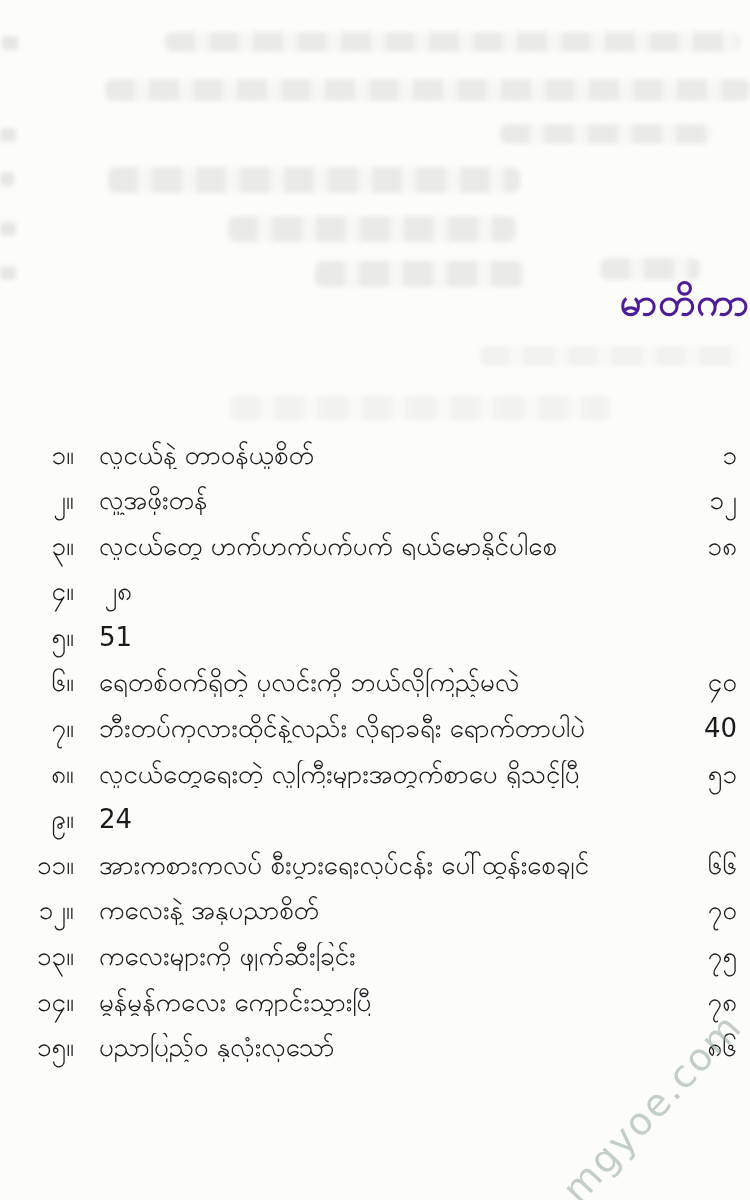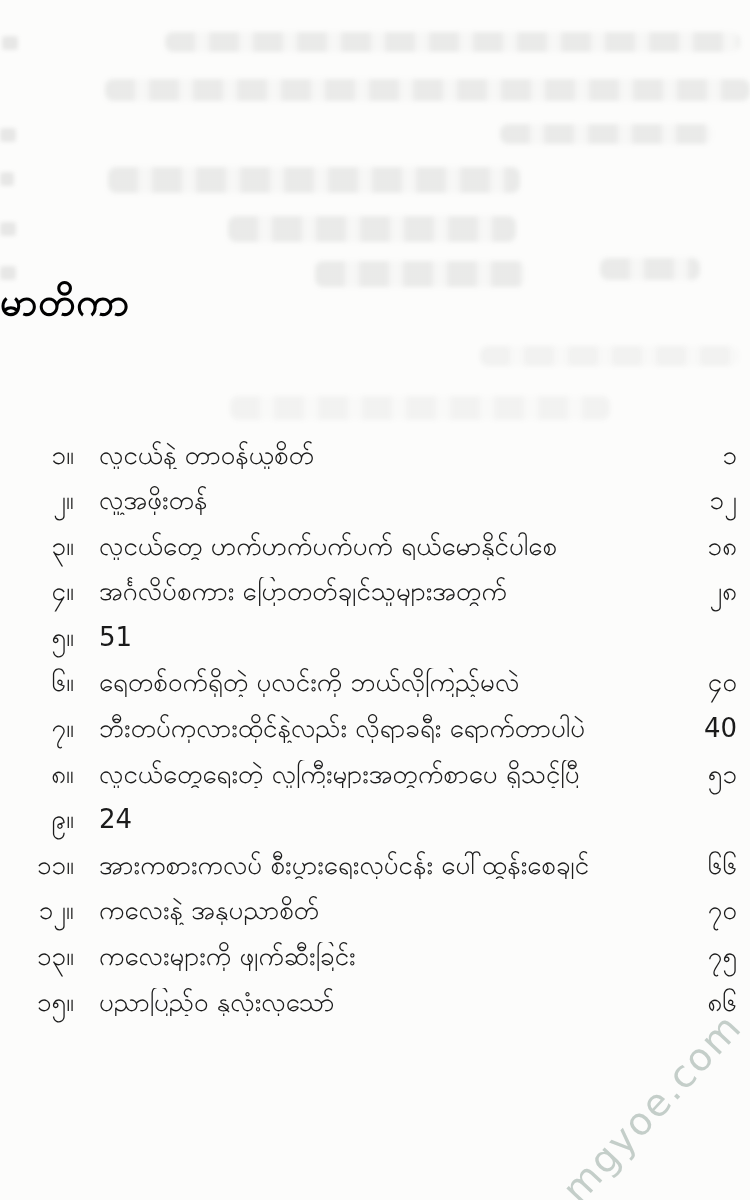--- a/index.html
+++ b/index.html
@@ -25,25 +25,25 @@
   .ghost-mark{
     position:absolute;
     background:rgba(90,95,92,0.13);
     filter:blur(2px);
     border-radius:3px;
     pointer-events:none;
   }
   .title{
     position:absolute;
     top:278px;left:0;right:0;
-    text-align:left;
+    text-align:right;
     font-size:38px;
     font-weight:700;
     letter-spacing:1px;
-    color:#000000;
+    color:#4c1d95;
   }
   .toc{
     position:absolute;
     top:432px;left:8px;right:13px;
   }
   .toc-row{
     display:flex;
     align-items:center;
     height:45.6px;
     font-size:26px;
@@ -110,21 +110,20 @@
       <span class="toc-title">လူ့အဖိုးတန်</span>
       <span class="toc-page">၁၂</span>
     </div>
     <div class="toc-row">
       <span class="toc-no">၃။</span>
       <span class="toc-title">လူငယ်တွေ ဟက်ဟက်ပက်ပက် ရယ်မောနိုင်ပါစေ</span>
       <span class="toc-page">၁၈</span>
     </div>
     <div class="toc-row">
       <span class="toc-no">၄။</span>
-      <span class="toc-title">အင်္ဂလိပ်စကား ပြောတတ်ချင်သူများအတွက်</span>
       <span class="toc-page">၂၈</span>
     </div>
     <div class="toc-row">
       <span class="toc-no">၅။</span>
       <span class="toc-page">51</span>
     </div>
     <div class="toc-row">
       <span class="toc-no">၆။</span>
       <span class="toc-title">ရေတစ်ဝက်ရှိတဲ့ ပုလင်းကို ဘယ်လိုကြည့်မလဲ</span>
       <span class="toc-page">၄၀</span>
@@ -152,20 +151,25 @@
       <span class="toc-no">၁၂။</span>
       <span class="toc-title">ကလေးနဲ့ အနုပညာစိတ်</span>
       <span class="toc-page">၇၀</span>
     </div>
     <div class="toc-row">
       <span class="toc-no">၁၃။</span>
       <span class="toc-title">ကလေးများကို ဖျက်ဆီးခြင်း</span>
       <span class="toc-page">၇၅</span>
     </div>
     <div class="toc-row">
+      <span class="toc-no">၁၄။</span>
+      <span class="toc-title">မွန်မွန်ကလေး ကျောင်းသွားပြီ</span>
+      <span class="toc-page">၇၈</span>
+    </div>
+    <div class="toc-row">
       <span class="toc-no">၁၅။</span>
       <span class="toc-title">ပညာပြည့်ဝ နှလုံးလှသော်</span>
       <span class="toc-page">၈၆</span>
     </div>
   </div>
 
   <div class="watermark">mgyoe.com</div>
 
 </div>
 

